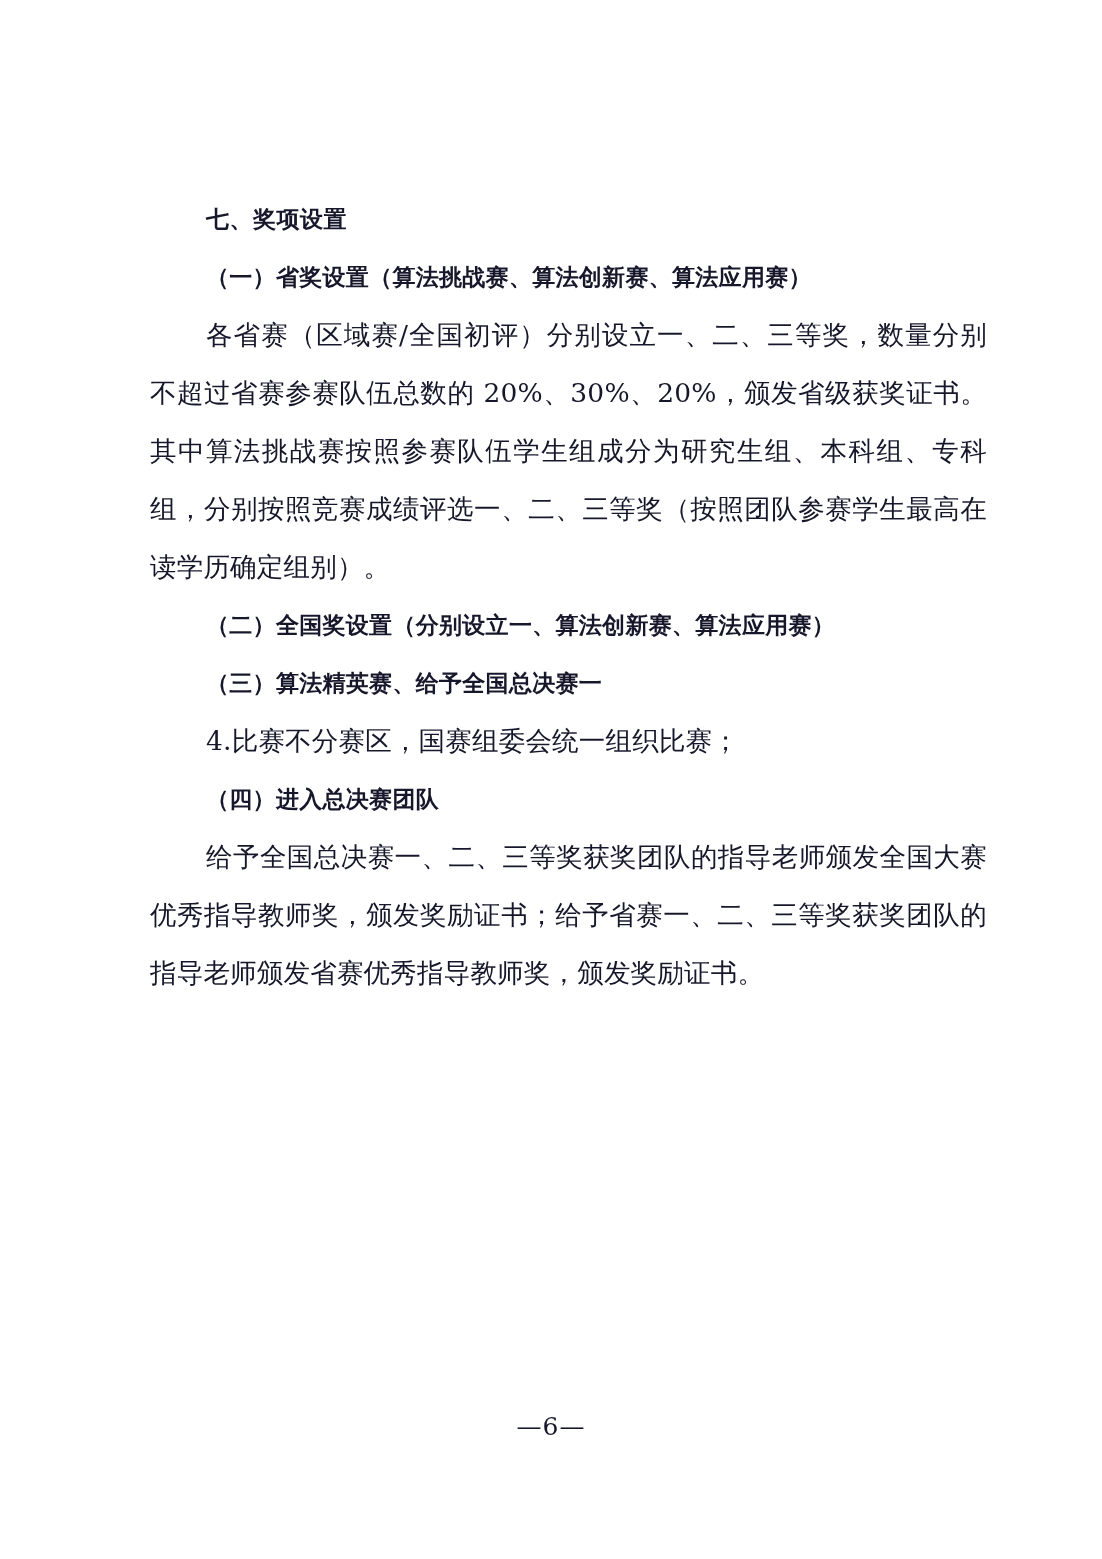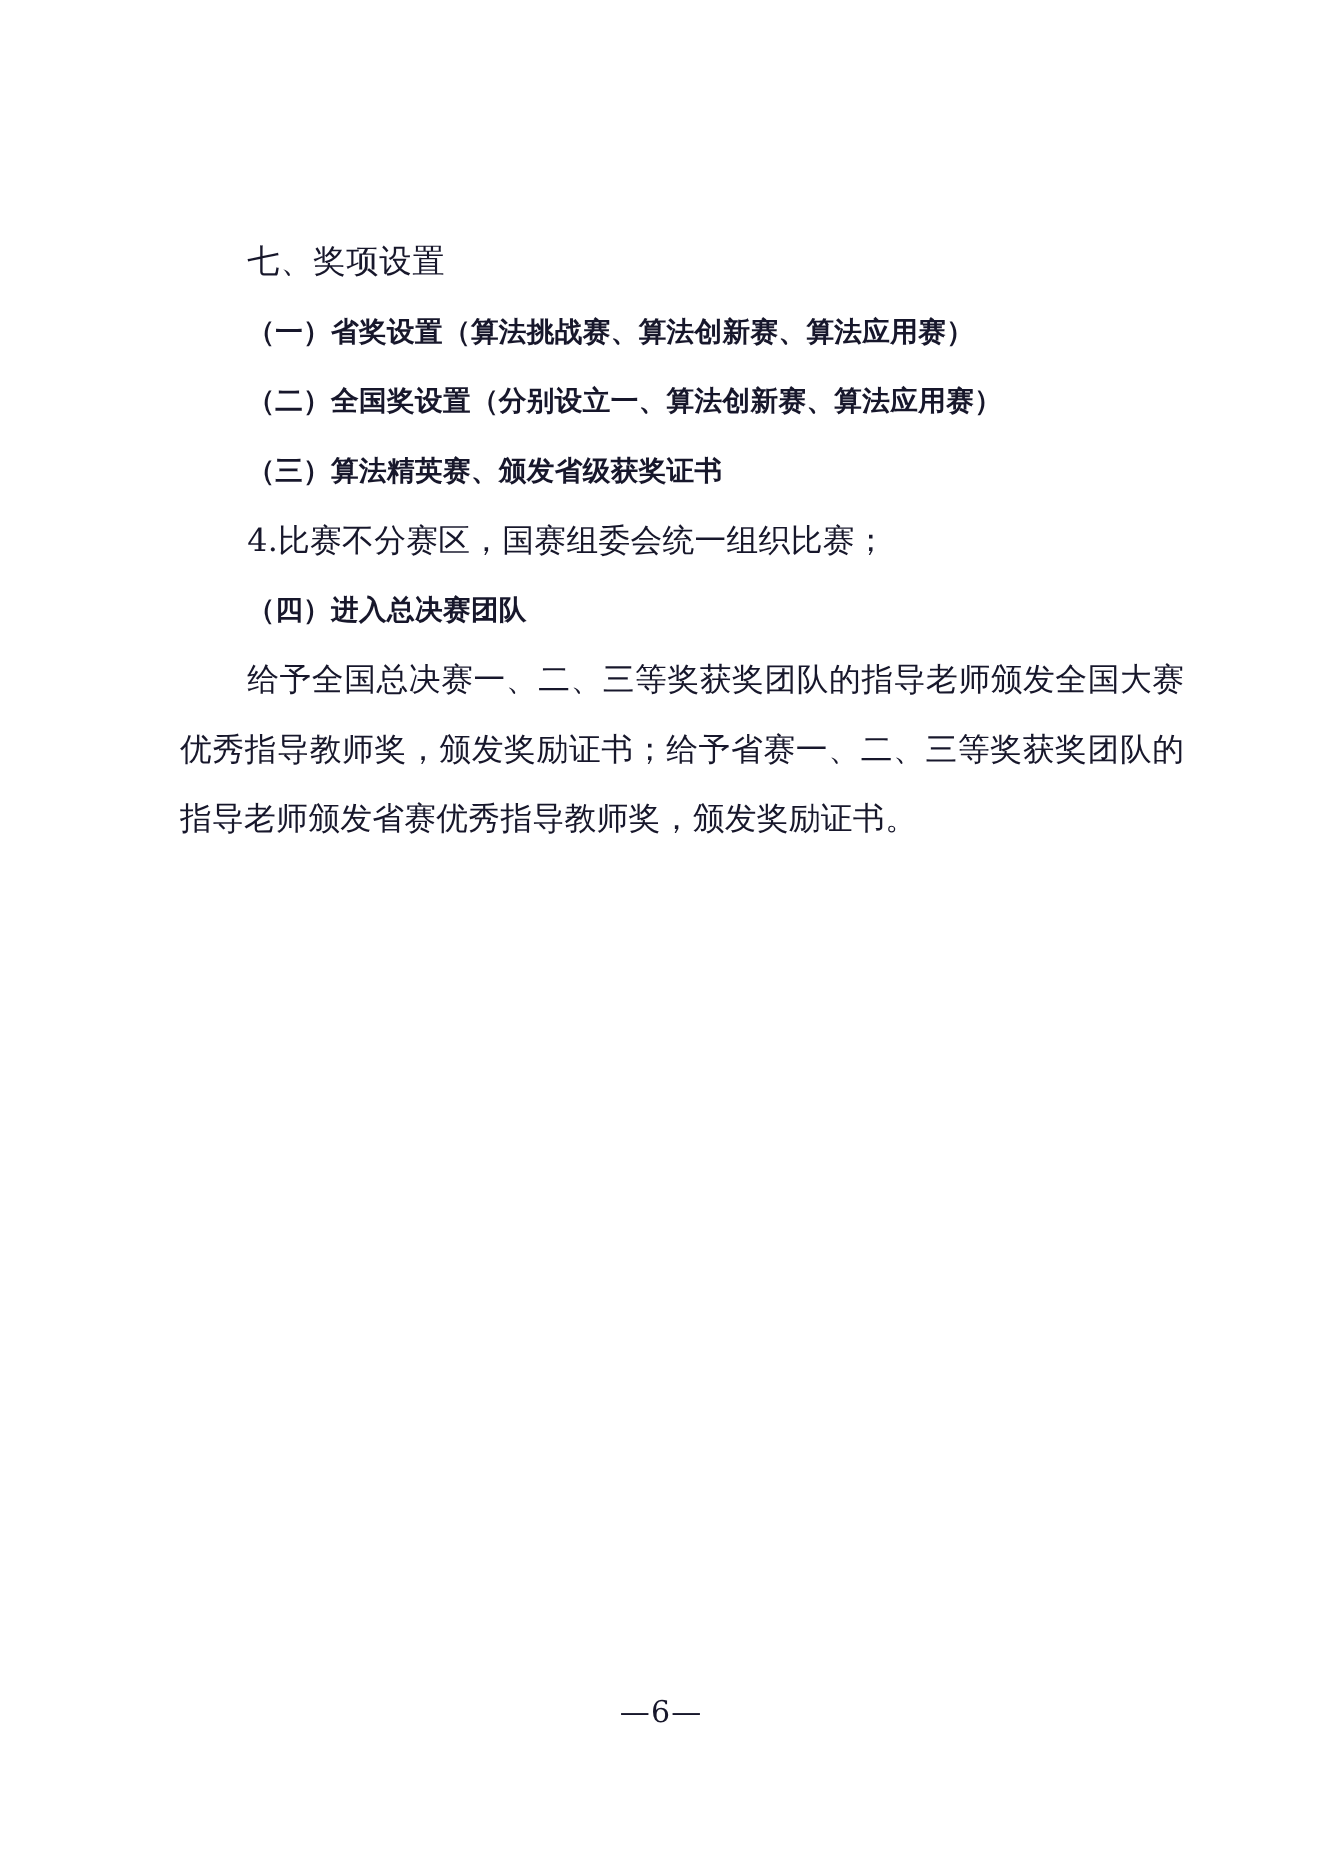--- a/index.html
+++ b/index.html
@@ -25,22 +25,22 @@
     padding: 190px 115px 0 150px;
   }
   .doc-body {
     font-size: 26.5px;
     line-height: 58px;
     text-align: justify;
     text-justify: inter-ideograph;
     color: #17172b;
   }
   .heading {
-    font-weight: normal;
-    font-size: 27px;
+    font-weight: bold;
+    font-size: 23px;
     line-height: 58px;
     letter-spacing: 0.5px;
     margin: 0 0 0 0;
     padding-left: 56px;
   }
   .sub-heading {
     font-weight: bold;
     font-size: 23px;
     line-height: 58px;
     letter-spacing: 0.3px;
@@ -65,24 +65,25 @@
   }
 </style>
 </head>
 <body>
 
 <div class="page">
   <div class="doc-body">
     <div class="heading">七、奖项设置</div>
 
     <div class="sub-heading">（一）省奖设置（算法挑战赛、算法创新赛、算法应用赛）</div>
+    <p class="para">各省赛（区域赛/全国初评）分别设立一、二、三等奖，数量分别不超过省赛参赛队伍总数的 20%、30%、20%，颁发省级获奖证书。其中算法挑战赛按照参赛队伍学生组成分为研究生组、本科组、专科组，分别按照竞赛成绩评选一、二、三等奖（按照团队参赛学生最高在读学历确定组别）。</p>
 
     <div class="sub-heading">（二）全国奖设置（分别设立一、算法创新赛、算法应用赛）</div>
 
-    <div class="sub-heading">（三）算法精英赛、颁发省级获奖证书</div>
+    <div class="sub-heading">（三）算法精英赛、给予全国总决赛一</div>
     <p class="para">4.比赛不分赛区，国赛组委会统一组织比赛；</p>
 
     <div class="sub-heading">（四）进入总决赛团队</div>
     <p class="para">给予全国总决赛一、二、三等奖获奖团队的指导老师颁发全国大赛优秀指导教师奖，颁发奖励证书；给予省赛一、二、三等奖获奖团队的指导老师颁发省赛优秀指导教师奖，颁发奖励证书。</p>
   </div>
 </div>
 
 <div class="footer">—6—</div>
 
 </body></html>

